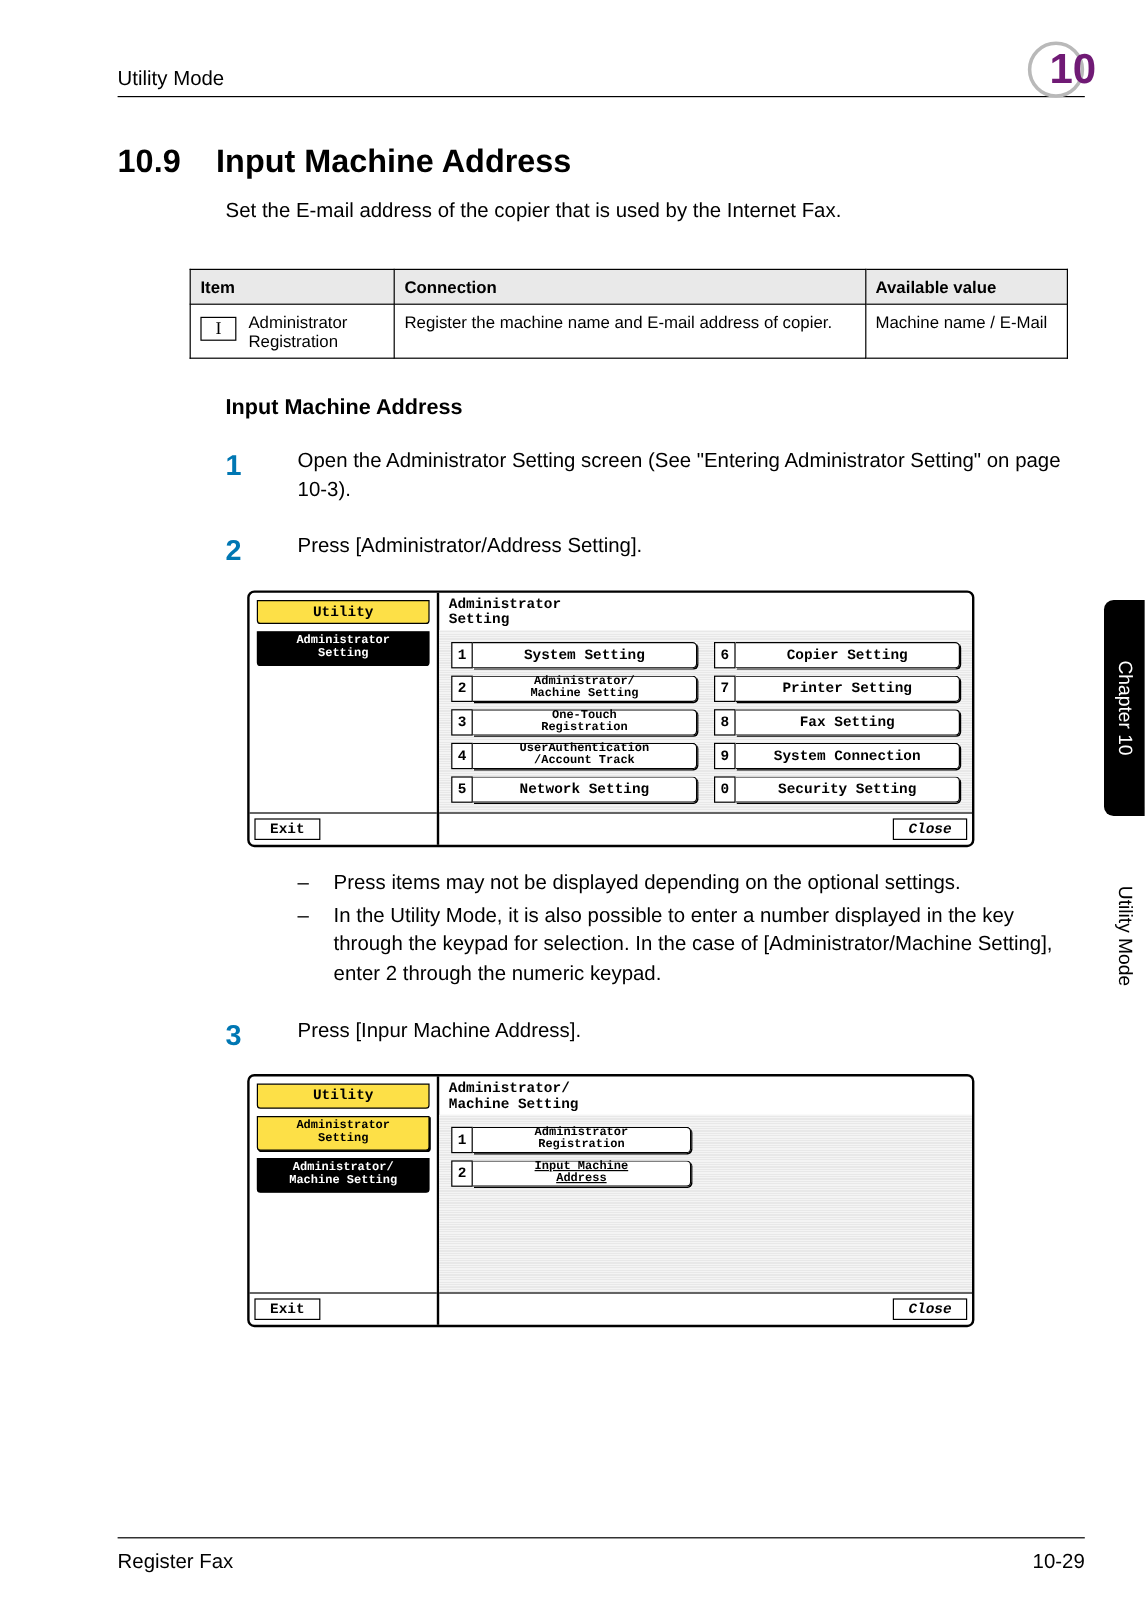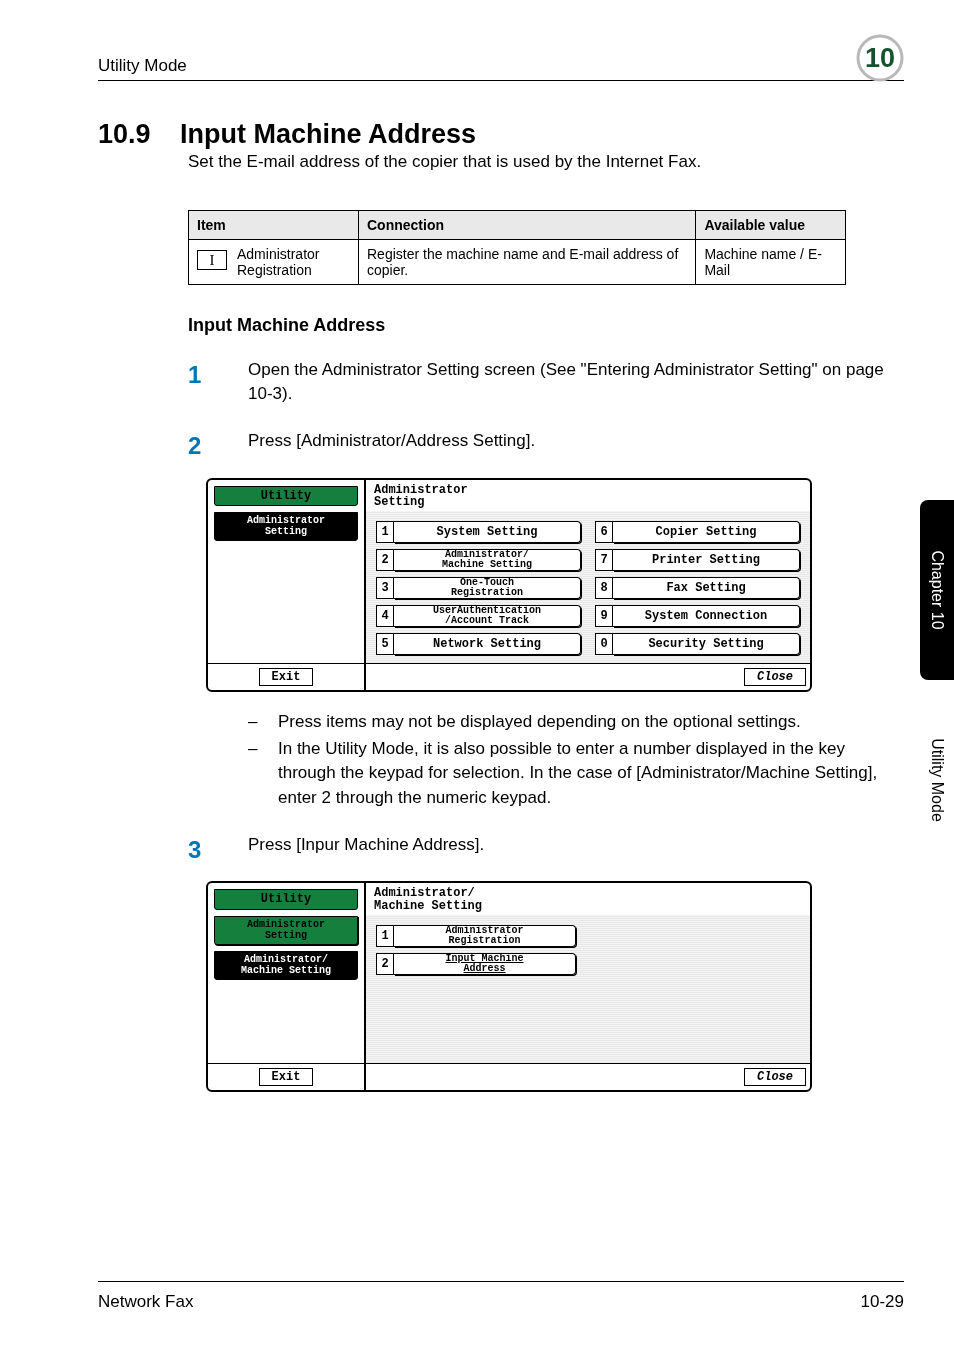--- a/index.html
+++ b/index.html
@@ -21,40 +21,41 @@
   }
   .header-left { font-size: 17px; }
   .chapter-badge {
     position: relative;
     width: 48px; height: 48px;
     top: 6px;
   }
   .chapter-badge svg { width: 48px; height: 48px; }
   .chapter-number {
     position: absolute;
-    left: 0; top: 0; width: 48px; height: 48px;
+    left: 14px; top: 0; width: 48px; height: 48px;
     display: flex; align-items: center; justify-content: center;
-    font-size: 27px; font-weight: bold; color: #14532d;
+    font-size: 35px; font-weight: bold; color: #701a75;
   }
   h1 {
     margin-top: 38px;
     font-size: 27px;
     font-weight: bold;
   }
   h1 .secno { margin-right: 22px; }
   .intro {
     margin-left: 90px;
+    margin-top: 14px;
     font-size: 17px;
     line-height: 1.4;
   }
   table.desc {
-    margin-left: 90px;
+    margin-left: 60px;
     margin-top: 36px;
     border-collapse: collapse;
-    width: 658px;
+    width: 732px;
     font-size: 14px;
   }
   table.desc th, table.desc td {
     border: 1px solid #000;
     padding: 6px 8px;
     text-align: left;
     vertical-align: top;
   }
   table.desc th { background: #e9e9e9; font-weight: bold; }
   table.desc td.item-cell { width: 170px; }
@@ -142,35 +143,35 @@
     height: 100%;
     flex:1;
     box-shadow: 1px 1px 0 #000;
     display:flex;align-items:center;justify-content:center;
     text-align:center; font-weight:bold;
     line-height: 1;
   }
   .ss-btn .lab.two { font-size: 10px; }
   .ss-tab {
     border: 1px solid #000;
-    background: #15803d;
+    background: #fde047;
     text-align: center;
     padding: 3px 2px;
     border-radius: 0 0 3px 3px;
     font-weight: bold;
     margin-bottom: 6px;
     line-height: 1.05;
   }
   .ss-tab.two { font-size: 10px; }
   .ss-tab.sel { background:#000;color:#fff; }
   .ss-tab.shadow { box-shadow: 1px 1px 0 #000; }
   .ss-foot-left {
     border-top: 1px solid #000;
     padding: 4px;
-    display:flex; justify-content:center;
+    display:flex; justify-content:flex-start;
   }
   .ss-foot-right {
     border-top: 1px solid #000;
     padding: 4px; display:flex; justify-content:flex-end;font-style:italic;
   }
   .chip {
     border: 1px solid #000;
     padding: 1px 12px;
     font-weight: bold;
     background: #fff;
@@ -396,15 +397,15 @@
 </div>
 
 <div class="side-tab side-dark">
     <span class="rot">Chapter 10</span>
   </div>
 <div class="side-tab side-light">
     <span class="rot">Utility Mode</span>
   </div>
 
 <div class="footer">
-  <span>Network Fax</span>
+  <span>Register Fax</span>
   <span>10-29</span>
 </div>
 
 </body></html>

